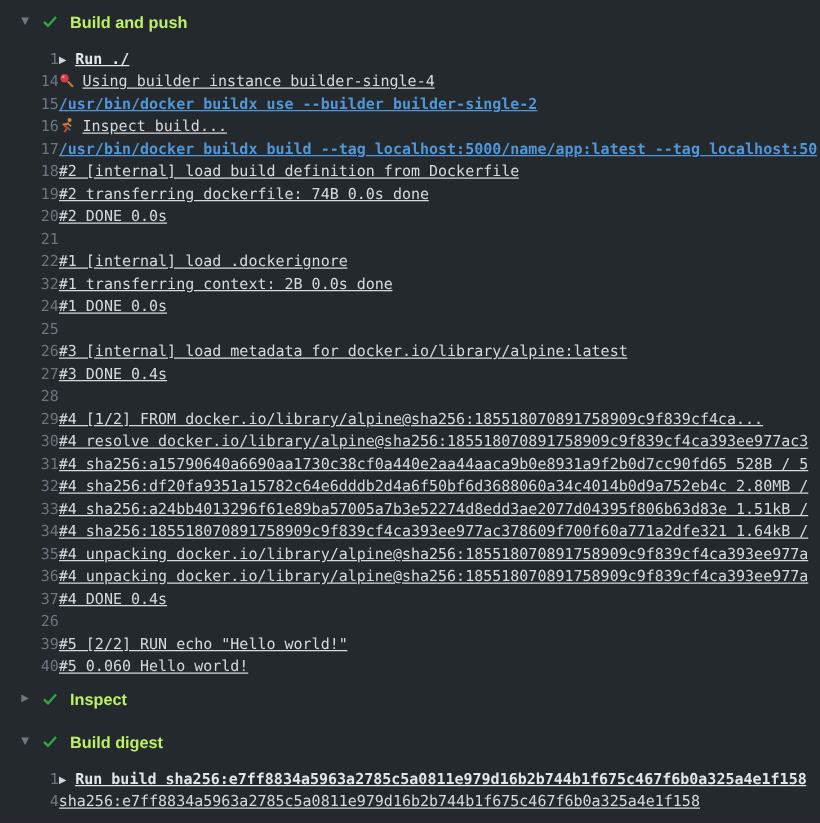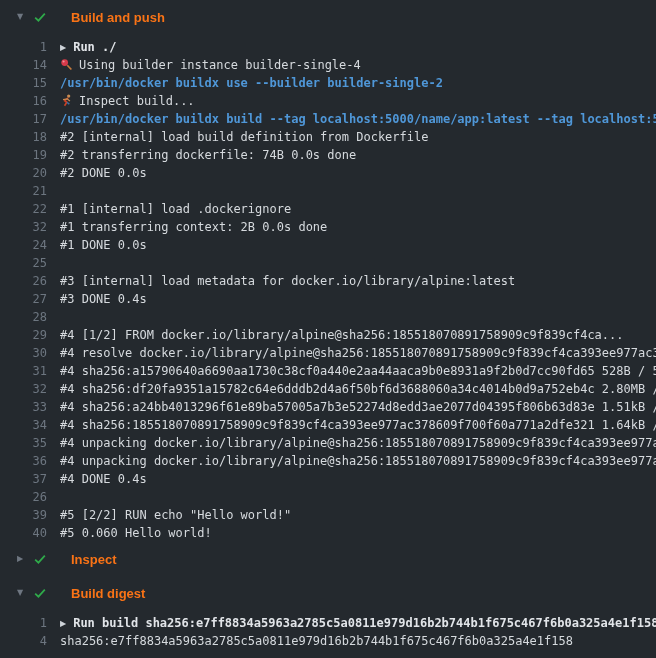--- a/index.html
+++ b/index.html
@@ -16,36 +16,36 @@
     cursor: pointer;
   }
   .chevron {
     width: 16px; flex: none;
     color: #6e7681; font-size: 8px; line-height: 18px;
     font-family: "DejaVu Sans", sans-serif;
   }
   .check { flex: none; width: 14px; height: 14px; }
   .check svg { display: block; }
   .section-title {
-    margin-left: 24px;
-    color: #f97316;
+    margin-left: 9px;
+    color: #bef264;
     font-weight: 700; font-size: 13px;
   }
   .log-lines { margin-top: 4px; }
   .row {
     display: flex; height: 18px;
     font-family: "DejaVu Sans Mono", "Liberation Mono", monospace;
     font-size: 12px; line-height: 18px;
     white-space: pre;
   }
   .num {
     flex: none; width: 47px; text-align: right;
     color: #6d7680; cursor: pointer;
   }
-  .content { margin-left: 13px; color: #d6dade; overflow: hidden; }
+  .content { color: #d6dade; overflow: hidden; text-decoration: underline; }
   .content.style-command { color: #4f97d8; font-weight: 700; }
   .content.style-group { color: #e2e5e9; font-weight: 700; cursor: pointer; }
   .grp-arrow {
     display: inline-block;
     font-size: 8px; color: #ced3d9; margin-right: 7px;
     transform: translateY(-1px);
     font-family: "DejaVu Sans", sans-serif;
   }
   .inline-icon {
     display: inline-block; width: 13px; height: 13px;

